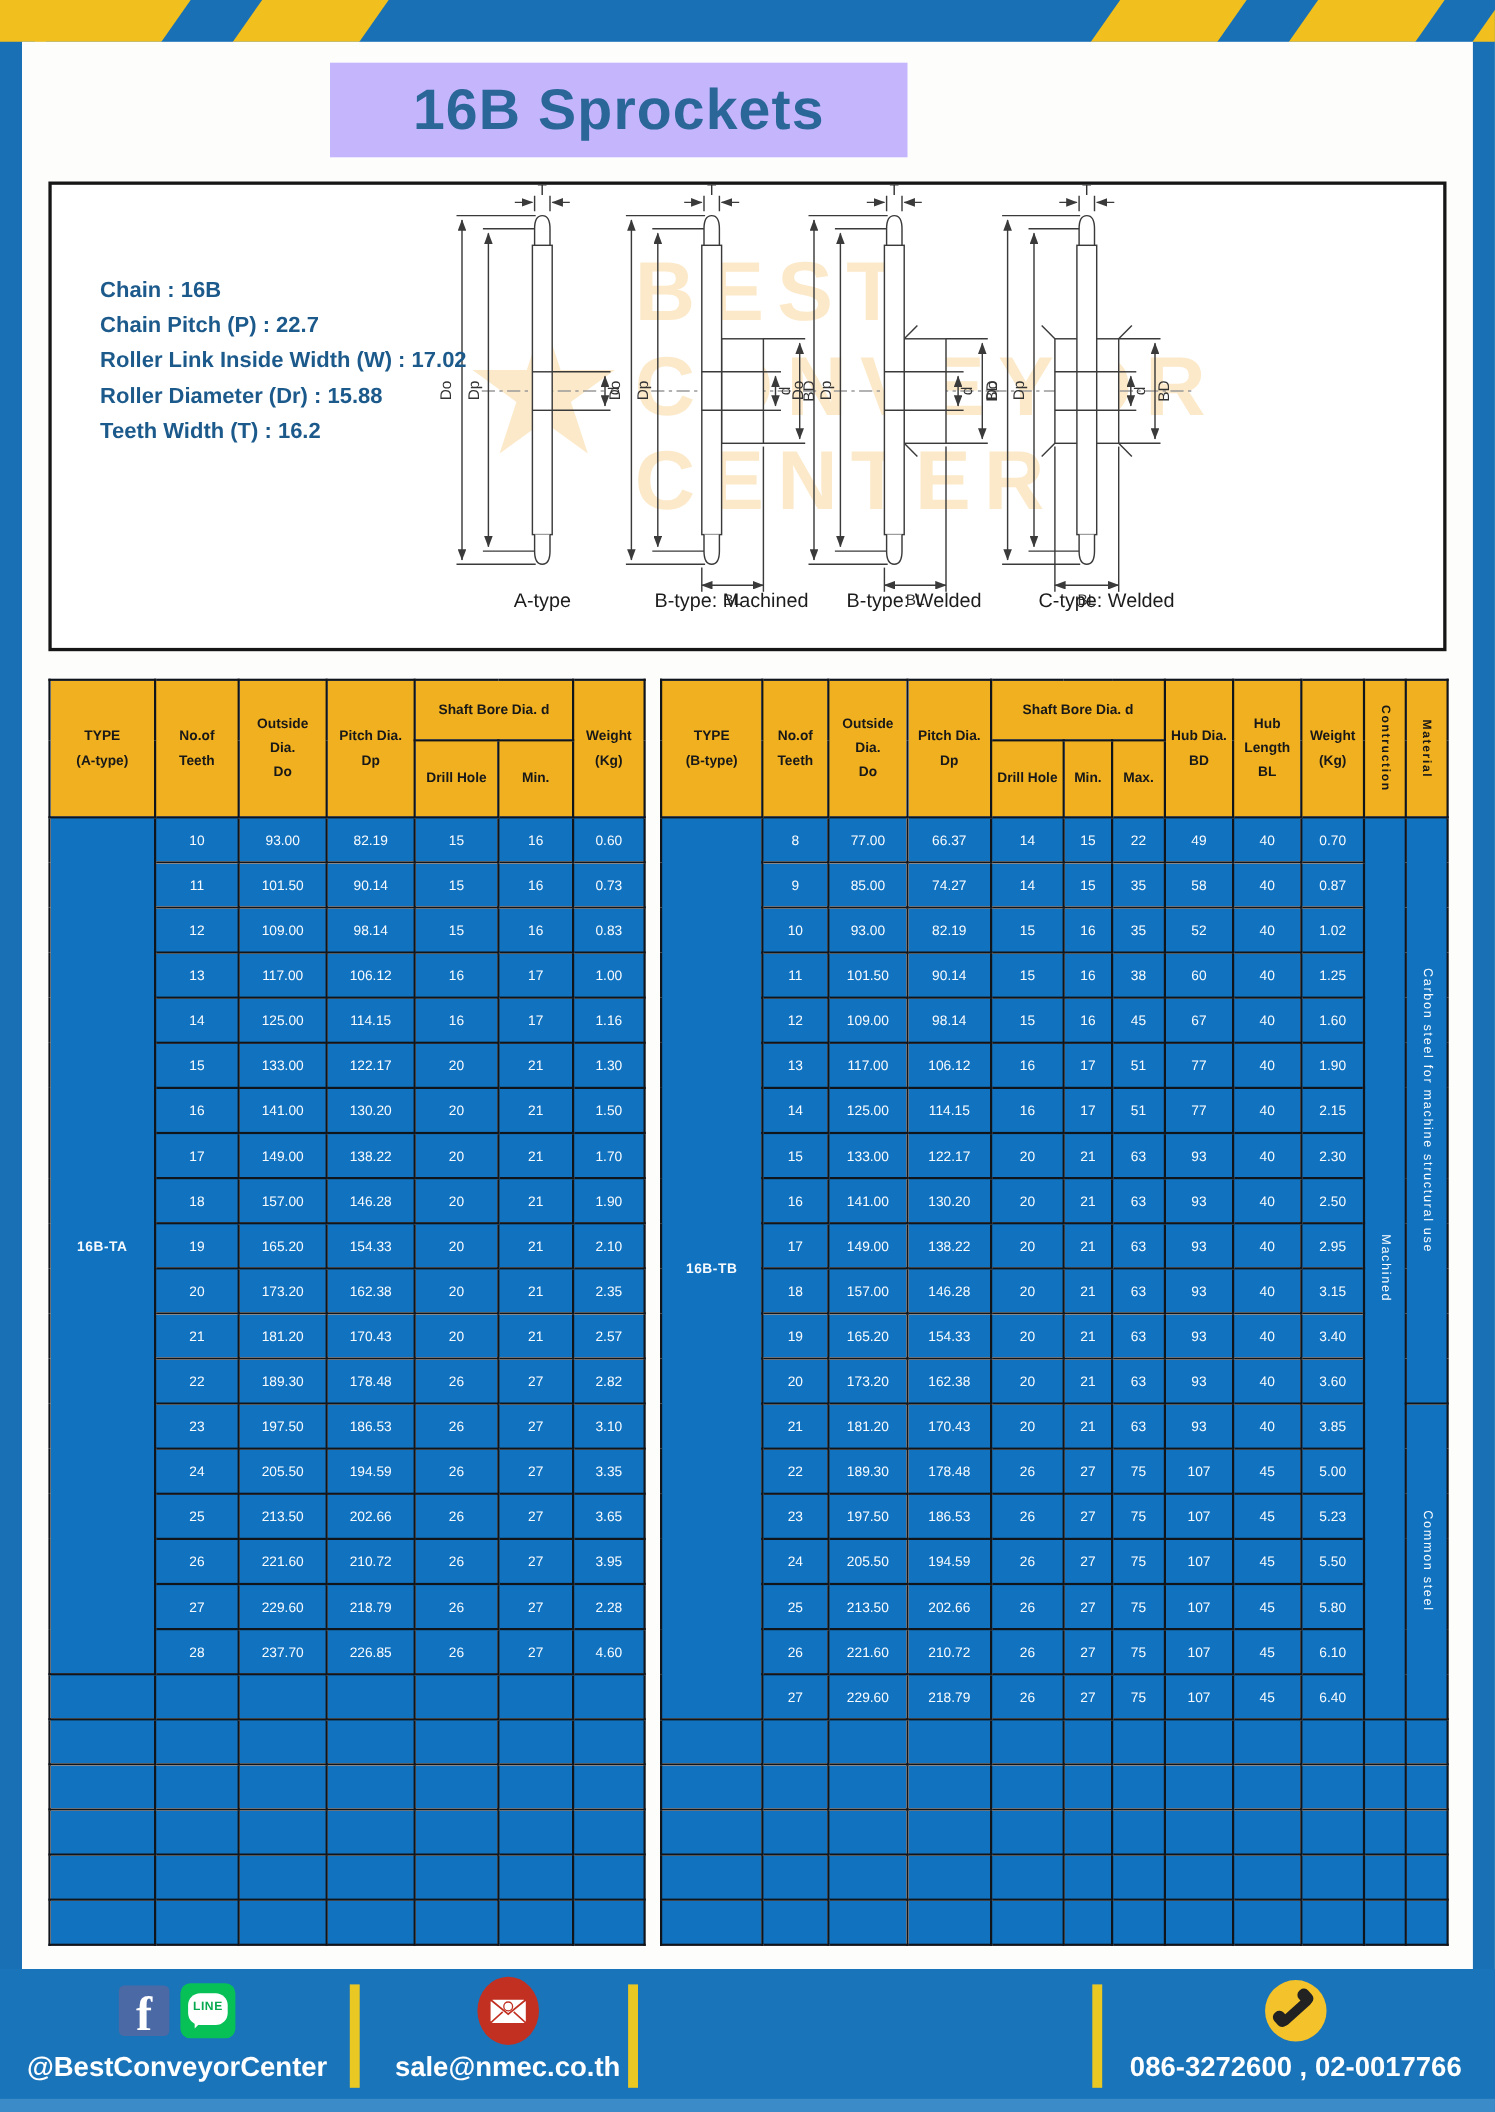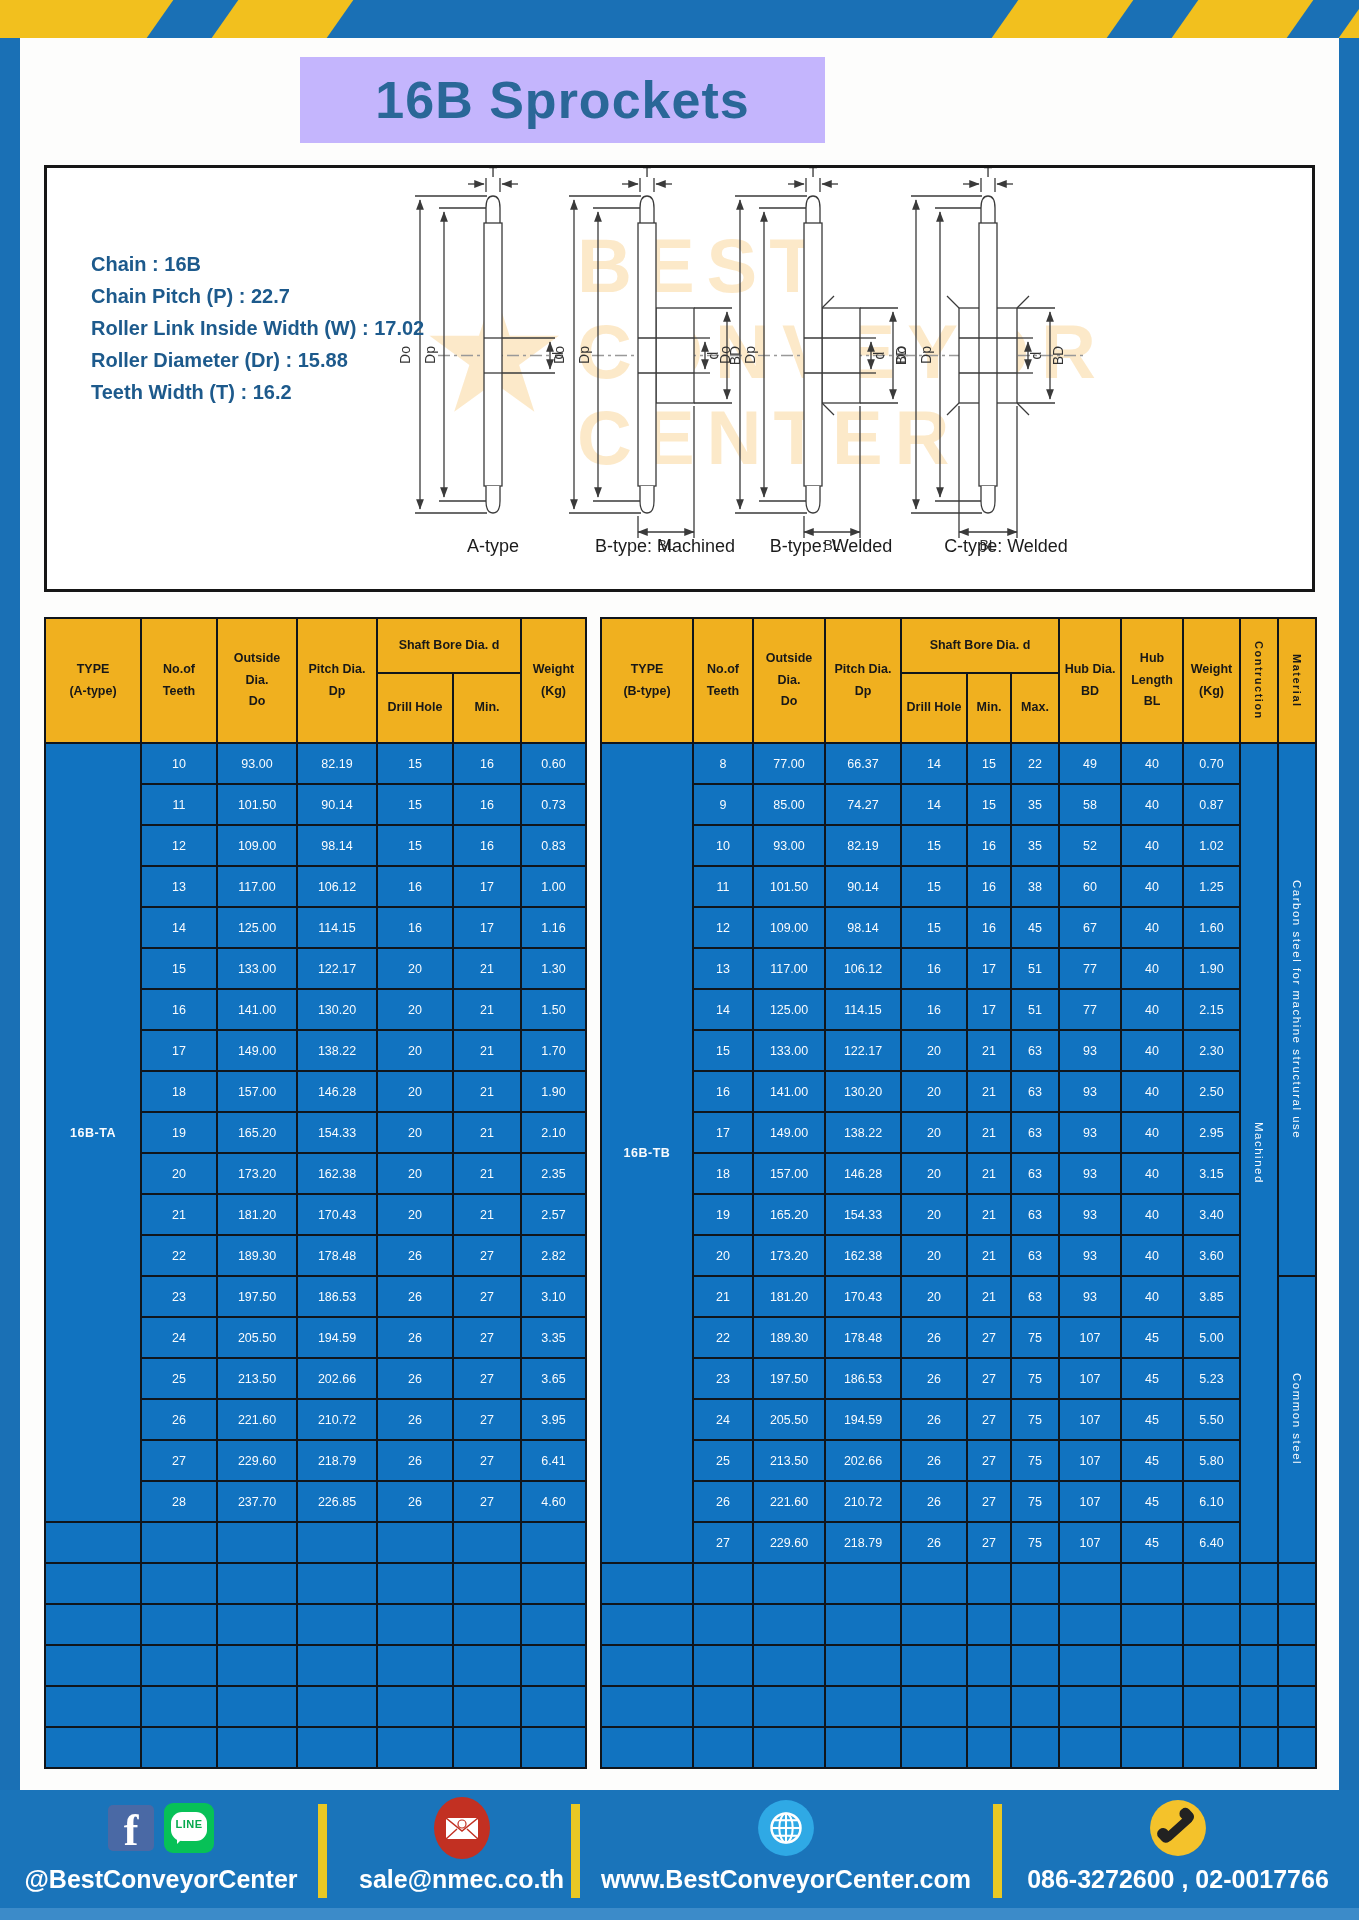--- a/index.html
+++ b/index.html
@@ -406,21 +406,21 @@
           <td>26</td>
           <td>27</td>
           <td>3.95</td>
         </tr>
         <tr>
           <td>27</td>
           <td>229.60</td>
           <td>218.79</td>
           <td>26</td>
           <td>27</td>
-          <td>6.41</td>
+          <td>2.28</td>
         </tr>
         <tr>
           <td>28</td>
           <td>237.70</td>
           <td>226.85</td>
           <td>26</td>
           <td>27</td>
           <td>4.60</td>
         </tr>
         <tr>
@@ -850,34 +850,20 @@
         <path d="M13,22 L29,35 L45,22" stroke="#c23022" stroke-width="1.6" fill="none"></path>
         <path d="M13,43 L24,33 M45,43 L34,33" stroke="#c23022" stroke-width="1.4"></path>
         <circle cx="29" cy="28" r="4" fill="none" stroke="#c23022" stroke-width="1.2"></circle>
       </svg>
     </div>
     <div class="flabel">sale@nmec.co.th</div>
   </div>
 
   <div class="fdivider" style="left:571px"></div>
 
-  <div class="fsec" style="left:575px;width:422px">
-    <div class="icons">
-      <svg width="58" height="58" viewBox="0 0 56 56">
-        <circle cx="28" cy="28" r="27" fill="#2fa9e5"></circle>
-        <circle cx="28" cy="28" r="14" stroke="#ffffff" stroke-width="2.4" fill="none"></circle>
-        <ellipse cx="28" cy="28" rx="6.5" ry="14" stroke="#ffffff" stroke-width="2" fill="none"></ellipse>
-        <line x1="28" y1="14" x2="28" y2="42" stroke="#ffffff" stroke-width="2"></line>
-        <line x1="14.5" y1="28" x2="41.5" y2="28" stroke="#ffffff" stroke-width="2"></line>
-        <line x1="17" y1="20.5" x2="39" y2="20.5" stroke="#ffffff" stroke-width="2"></line>
-        <line x1="17" y1="35.5" x2="39" y2="35.5" stroke="#ffffff" stroke-width="2"></line>
-      </svg>
-    </div>
-    <div class="flabel">www.BestConveyorCenter.com</div>
-  </div>
 
   <div class="fdivider" style="left:993px"></div>
 
   <div class="fsec" style="left:997px;width:362px">
     <div class="icons">
       <svg width="58" height="58" viewBox="0 0 56 56">
         <circle cx="28" cy="28" r="27" fill="#f4c22b"></circle>
         <g transform="rotate(-42 28 28)" fill="#222222">
           <rect x="11" y="24" width="34" height="8.5" rx="4.2"></rect>
           <rect x="8" y="17" width="11" height="15" rx="5"></rect>

